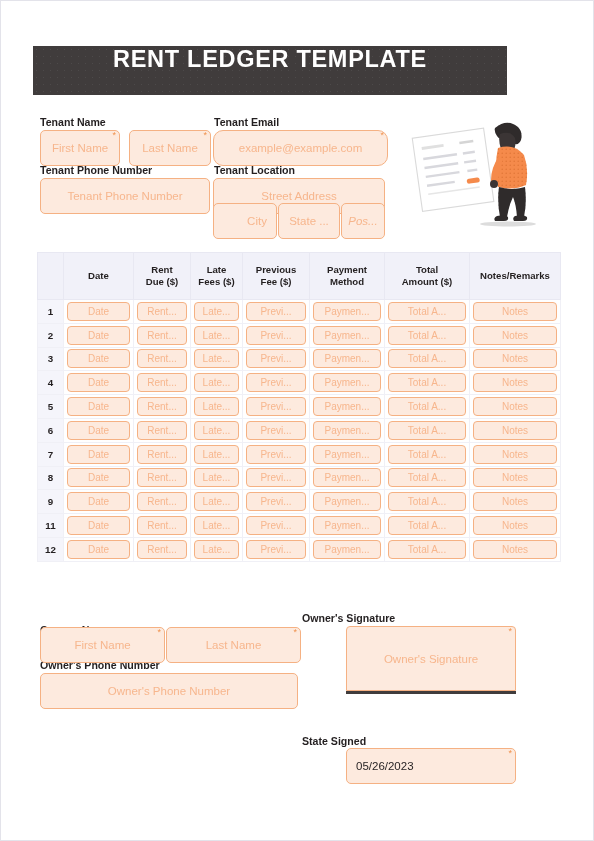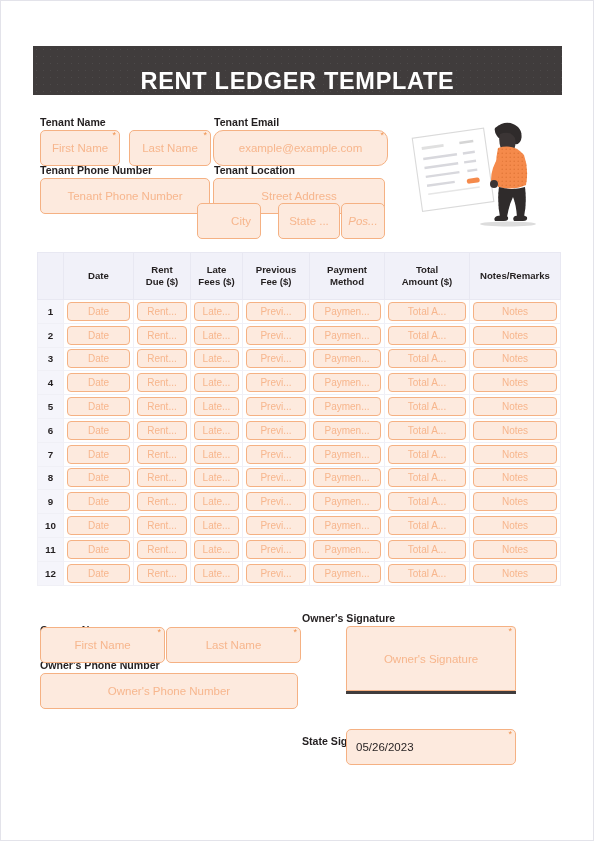--- a/index.html
+++ b/index.html
@@ -15,27 +15,27 @@
     border: 1px solid #e3e3ea;
     overflow: hidden;
     position: relative;
   }
 
   
   .title-bar {
     position: absolute;
     left: 32px;
     top: 45px;
-    width: 529px;
+    width: 474px;
     height: 49px;
     background: #403c3c;
     background-image: radial-gradient(rgba(255,255,255,0.07) 0.6px, transparent 0.7px);
     background-size: 7px 7px;
     display: flex;
-    align-items: flex-end;
+    align-items: flex-start;
     justify-content: center;
   }
   .title-bar .title-text {
     color: #ffffff;
     font-size: 23.5px;
     font-weight: bold;
     letter-spacing: 0.7px;
   }
 
   
@@ -74,21 +74,21 @@
   .tenant-name-label  { position: absolute; left: 39px;  top: 115px; }
   .tenant-email-label { position: absolute; left: 213px; top: 115px; }
   .tenant-phone-label { position: absolute; left: 39px;  top: 163px; }
   .tenant-loc-label   { position: absolute; left: 213px; top: 163px; }
 
   .f-first  { position: absolute; left: 39px;  top: 129px; width: 80px; }
   .f-last   { position: absolute; left: 128px; top: 129px; width: 82px; }
   .f-email  { position: absolute; left: 212px; top: 129px; width: 175px; border-radius: 10px; }
   .f-phone  { position: absolute; left: 39px;  top: 177px; width: 170px; }
   .f-street { position: absolute; left: 212px; top: 177px; width: 172px; }
-  .f-city   { position: absolute; left: 196px; top: 202px; width: 64px; padding-left: 24px; }
+  .f-city   { position: absolute; left: 212px; top: 202px; width: 64px; padding-left: 24px; }
   .f-state  { position: absolute; left: 277px; top: 202px; width: 62px; }
   .f-zip    { position: absolute; left: 340px; top: 202px; width: 44px; font-style: italic; }
 
   
   .illus { position: absolute; left: 404px; top: 107px; width: 152px; height: 128px; }
 
   
   .ledger {
     position: absolute;
     left: 36px;
@@ -159,21 +159,21 @@
 
   .sig-wrap { position: absolute; left: 345px; top: 625px; width: 170px; }
   .f-sig {
     height: 65px;
     border-radius: 4px 4px 0 0;
     font-size: 11.5px;
   }
   .sig-line { height: 2.5px; background: #403c3c; width: 170px; }
 
   .f-datesigned {
-    position: absolute; left: 345px; top: 728px; width: 170px;
+    position: absolute; left: 345px; top: 747px; width: 170px;
     justify-content: flex-start;
     padding-left: 9px;
     color: #231f20;
     font-size: 11.5px;
   }
 </style>
 </head>
 <body>
 
 <div class="title-bar">
@@ -495,44 +495,20 @@
           <div class="cellfld">Paymen...</div>
         </td>
         <td>
           <div class="cellfld">Total A...</div>
         </td>
         <td>
           <div class="cellfld">Notes</div>
         </td>
       </tr>
       <tr>
-        <td class="rownum">10</td>
-        <td>
-          <div class="cellfld">Date</div>
-        </td>
-        <td>
-          <div class="cellfld">Rent...</div>
-        </td>
-        <td>
-          <div class="cellfld">Late...</div>
-        </td>
-        <td>
-          <div class="cellfld">Previ...</div>
-        </td>
-        <td>
-          <div class="cellfld">Paymen...</div>
-        </td>
-        <td>
-          <div class="cellfld">Total A...</div>
-        </td>
-        <td>
-          <div class="cellfld">Notes</div>
-        </td>
-      </tr>
-      <tr>
         <td class="rownum">11</td>
         <td>
           <div class="cellfld">Date</div>
         </td>
         <td>
           <div class="cellfld">Rent...</div>
         </td>
         <td>
           <div class="cellfld">Late...</div>
         </td>

